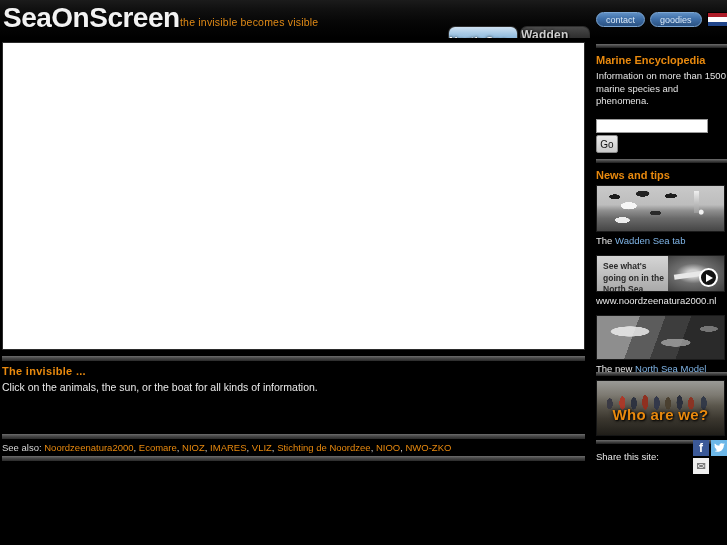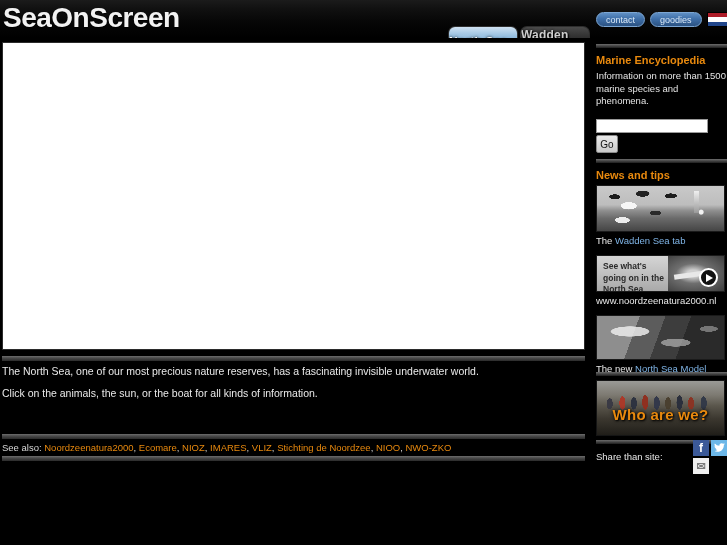--- a/index.html
+++ b/index.html
@@ -249,35 +249,36 @@
   }
   #fb  { left: 0;  top: 0; background: #3b5998; color: #fff; }
   #tw  { left: 18px; top: 0; background: #6cb7e8; color: #fff; font-size: 11px; }
   #mail{ left: 0;  top: 18px; background: #f0f0f0; color: #7a7a7a; font-size: 11px; }
 </style>
 </head>
 <body>
 
 <div id="header">
   <div id="logo">SeaOnScreen</div>
+  <div id="tagline">the invisible becomes visible</div>
 
   <div class="tab" id="tab-north">
     <span class="tab-label">North Sea</span>
   </div>
   <div class="tab" id="tab-wadden">
     <span class="tab-label">Wadden Sea</span>
   </div>
 </div>
 
 <div id="stage"></div>
 
 <div class="rule" id="rule1"></div>
 
 <div id="copy">
-  <p class="p-white">The North Sea, one of our most precious nature reserves, has a fascinating invisible underwater world.</p>
+  <p class="h-orange">The invisible ...</p>
   <p class="p-white">Click on the animals, the sun, or the boat for all kinds of information.</p>
 </div>
 
 <div class="rule" id="rule2"></div>
 
 <div id="seealso">
   <span>See also: </span><span id="seealso-links"><span class="lnk">Noordzeenatura2000</span><span>, </span><span class="lnk">Ecomare</span><span>, </span><span class="lnk">NIOZ</span><span>, </span><span class="lnk">IMARES</span><span>, </span><span class="lnk">VLIZ</span><span>, </span><span class="lnk">Stichting de Noordzee</span><span>, </span><span class="lnk">NIOO</span><span>, </span><span class="lnk">NWO-ZKO</span></span>
 </div>
 
 <div class="rule" id="rule3"></div>
@@ -328,21 +329,21 @@
     </div>
   </div>
 
   <div class="sep" style="position:absolute;left:4px;top:366px"></div>
   <div id="whoarewe">
     <span id="whoarewe-label">Who are we?</span>
   </div>
 
   <div class="sep" style="position:absolute;left:4px;top:434px"></div>
   <div id="share">
-    <span id="share-label">Share than site:</span>
+    <span id="share-label">Share this site:</span>
     <div id="share-icons">
       <span class="sicon" id="fb">f</span>
       <span class="sicon" id="tw">
         <svg width="11" height="10" viewBox="0 0 24 22">
           <path fill="#ffffff" d="M24 2.6a9.7 9.7 0 0 1-2.8.8A4.9 4.9 0 0 0 23.3.7a9.8 9.8 0 0 1-3.1 1.2A4.9 4.9 0 0 0 11.8 6a13.9 13.9 0 0 1-10-5.1 4.9 4.9 0 0 0 1.5 6.6A4.8 4.8 0 0 1 1 6.8v.1a4.9 4.9 0 0 0 3.9 4.8 4.9 4.9 0 0 1-2.2.1 4.9 4.9 0 0 0 4.6 3.4A9.9 9.9 0 0 1 0 17.3a13.9 13.9 0 0 0 7.5 2.2c9.1 0 14-7.5 14-14v-.7A10 10 0 0 0 24 2.6z"></path>
         </svg>
       </span>
       <span class="sicon" id="mail">✉</span>
     </div>
   </div>

